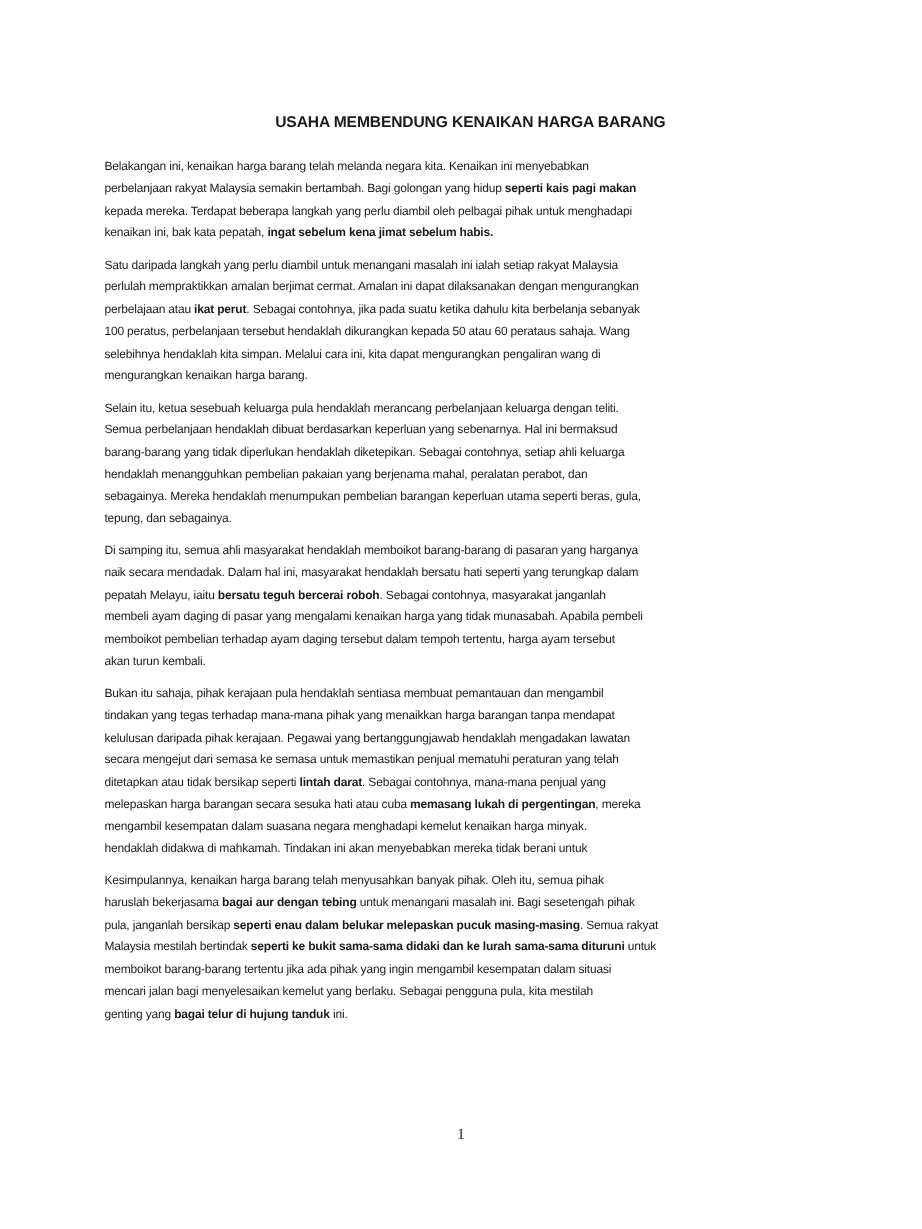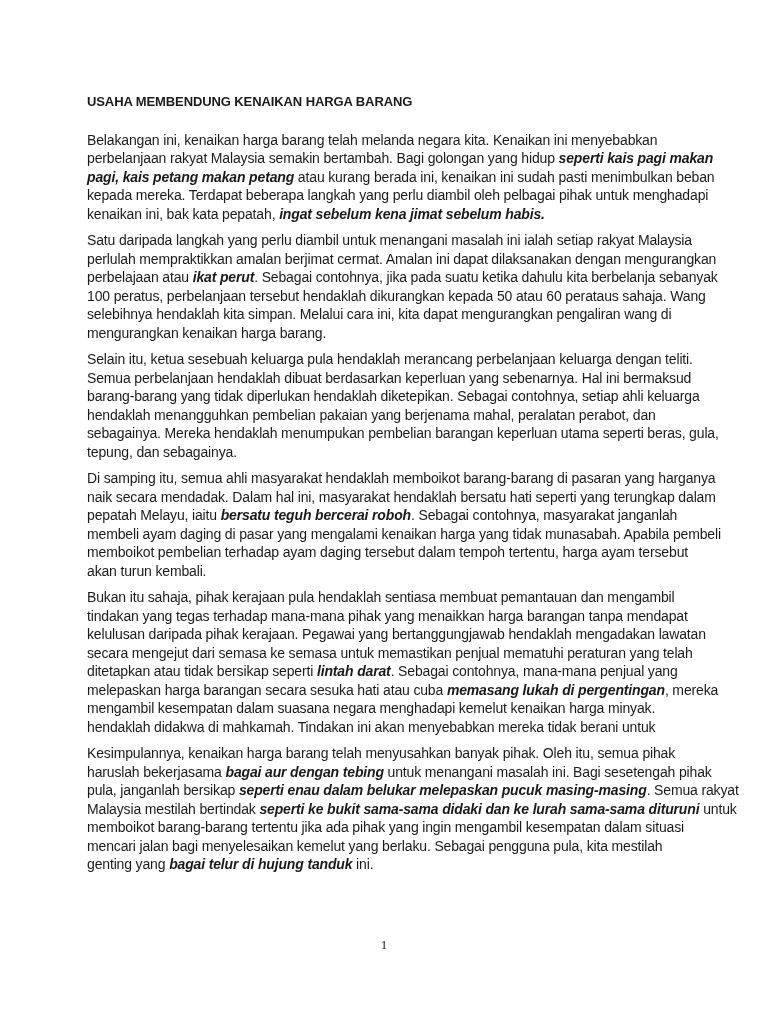--- a/index.html
+++ b/index.html
@@ -21,33 +21,33 @@
     left: 87px;
     top: 93px;
     width: 610px;
   }
   .doc-title {
     font-size: 13px;
     font-weight: bold;
     letter-spacing: -0.1px;
     line-height: 18.5px;
     margin: 0 0 19px 0;
+    text-align: center;
   }
   .para {
     margin: 0 0 8px 0;
-    font-size: 14px;
+    font-size: 10px;
     line-height: 18.5px;
     letter-spacing: -0.15px;
   }
   .ln {
     display: block;
     white-space: nowrap;
   }
   .em {
-    font-style: italic;
     font-weight: bold;
     text-align: right;
   }
   .page-number {
     position: absolute;
     top: 937px;
     left: 0;
     width: 100%;
     text-align: center;
     font-family: "Liberation Serif", serif;
@@ -58,21 +58,20 @@
 </head>
 <body>
 
 <div class="page">
   <div class="content">
     <h1 class="doc-title">USAHA MEMBENDUNG KENAIKAN HARGA BARANG</h1>
     <div id="paragraphs">
         <p class="para">
           <span class="ln"><span>Belakangan ini, kenaikan harga barang telah melanda negara kita. Kenaikan ini menyebabkan</span></span>
           <span class="ln"><span>perbelanjaan rakyat Malaysia semakin bertambah. Bagi golongan yang hidup </span><span class="em">seperti kais pagi makan</span></span>
-          <span class="ln"><span class="em">pagi, kais petang makan petang</span><span> atau kurang berada ini, kenaikan ini sudah pasti menimbulkan beban</span></span>
           <span class="ln"><span>kepada mereka. Terdapat beberapa langkah yang perlu diambil oleh pelbagai pihak untuk menghadapi</span></span>
           <span class="ln"><span>kenaikan ini, bak kata pepatah, </span><span class="em">ingat sebelum kena jimat sebelum habis.</span></span>
         </p>
         <p class="para">
           <span class="ln"><span>Satu daripada langkah yang perlu diambil untuk menangani masalah ini ialah setiap rakyat Malaysia</span></span>
           <span class="ln"><span>perlulah mempraktikkan amalan berjimat cermat. Amalan ini dapat dilaksanakan dengan mengurangkan</span></span>
           <span class="ln"><span>perbelajaan atau </span><span class="em">ikat perut</span><span>. Sebagai contohnya, jika pada suatu ketika dahulu kita berbelanja sebanyak</span></span>
           <span class="ln"><span>100 peratus, perbelanjaan tersebut hendaklah dikurangkan kepada 50 atau 60 perataus sahaja. Wang</span></span>
           <span class="ln"><span>selebihnya hendaklah kita simpan. Melalui cara ini, kita dapat mengurangkan pengaliran wang di</span></span>
           <span class="ln"><span>mengurangkan kenaikan harga barang.</span></span>

